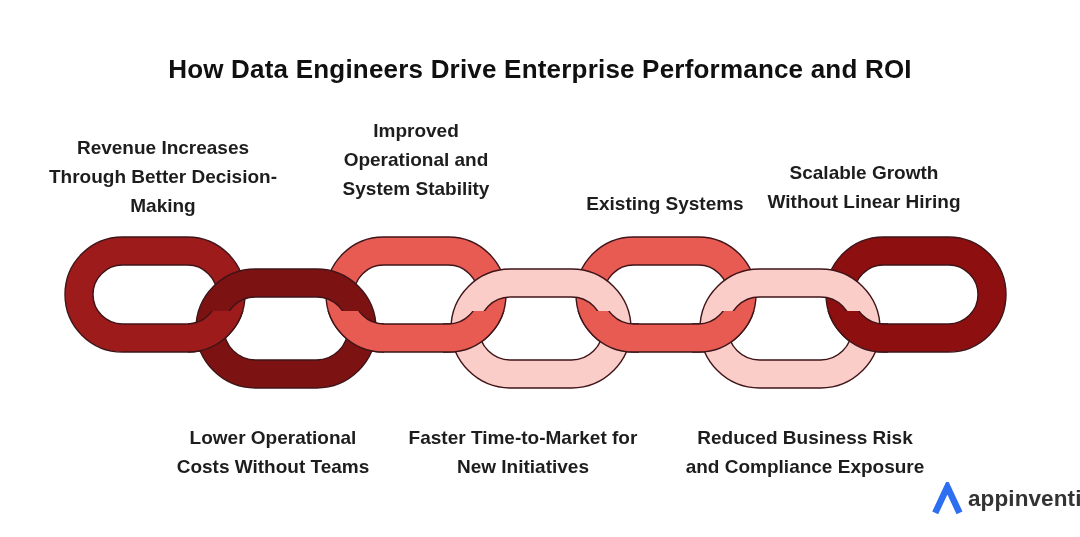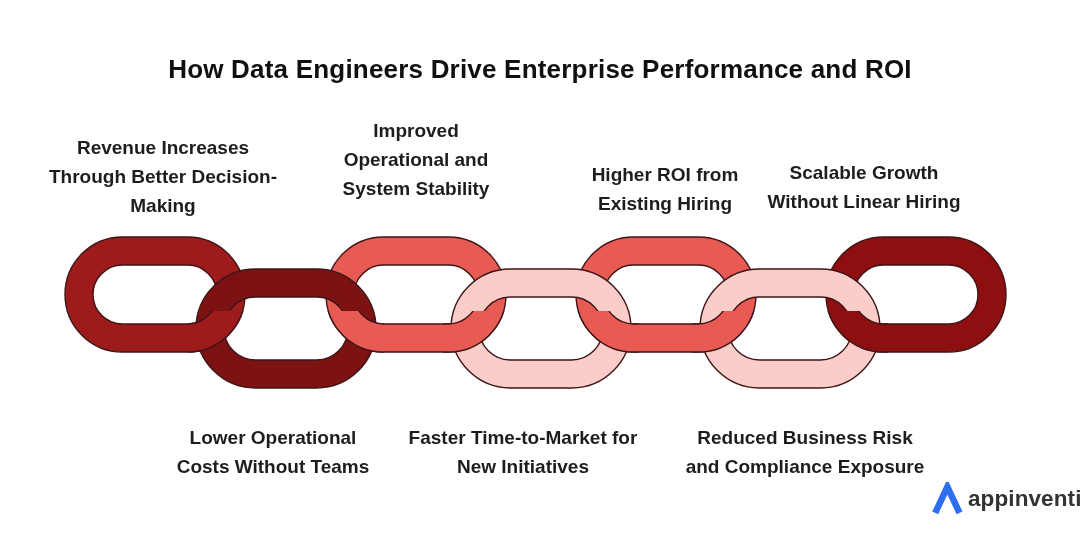--- a/index.html
+++ b/index.html
@@ -82,22 +82,22 @@
     <span>Revenue Increases</span><br>
     <span>Through Better Decision-</span><br>
     <span>Making</span>
   </div>
   <div class="benefit" style="left:416px;top:116px;">
     <span>Improved</span><br>
     <span>Operational and</span><br>
     <span>System Stability</span>
   </div>
   <div class="benefit" style="left:665px;top:160px;">
-    <span>Higher ROI from</span><br>
-    <span>Existing Hiring</span>
+    <br>
+    <span>Existing Systems</span>
   </div>
   <div class="benefit" style="left:864px;top:158px;">
     <span>Scalable Growth</span><br>
     <span>Without Linear Hiring</span>
   </div>
 
   <div class="benefit" style="left:273px;top:423px;">
     <span>Lower Operational</span><br>
     <span>Costs Without Teams</span>
   </div>

